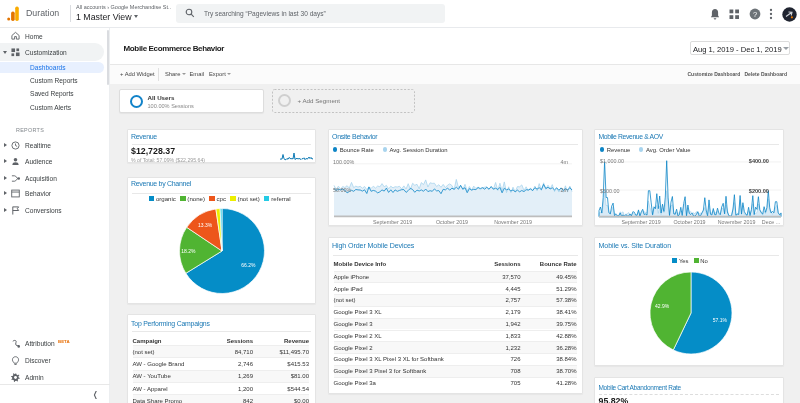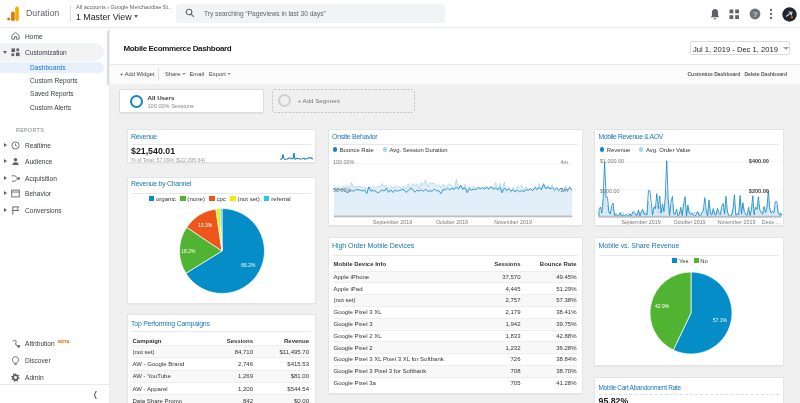--- a/index.html
+++ b/index.html
@@ -170,23 +170,23 @@
         <circle cx="5" cy="5" r="1.6" fill="#fff"></circle>
       </svg>
     <span class="tx">Admin</span>
   </div>
   <div class="abs" style="left:0;top:355.5px;width:110px;height:1px;background:#e8e8e8;"></div>
   <div class="abs" style="left:92px;top:362px;font-size:8px;color:#5f6368;transform:scaleX(0.7);">❮</div>
   <div class="abs" style="left:107px;top:2px;width:2px;height:55px;background:#dadce0;border-radius:1px;"></div>
 </div>
 
 <div id="titlebar">
-  <div class="abs" style="left:13.5px;top:16px;font-size:8px;font-weight:bold;color:#1a1a1a;letter-spacing:-0.35px;">Mobile Ecommerce Dashboard</div>
+  <div class="abs" style="left:13.5px;top:16px;font-size:8px;font-weight:bold;color:#1a1a1a;letter-spacing:-0.35px;">Mobile Ecommerce Behavior</div>
   <div class="abs" style="left:580px;top:13px;width:100px;height:13.5px;background:#fff;border:1px solid #dcdcdc;border-radius:2px;"></div>
-  <div class="abs" style="left:583px;top:16.5px;font-size:7.6px;color:#202124;">Jul 1, 2019 - Dec 1, 2019</div>
+  <div class="abs" style="left:583px;top:16.5px;font-size:7.6px;color:#202124;">Aug 1, 2019 - Dec 1, 2019</div>
   <div class="abs" style="left:673px;top:18.5px;width:0;height:0;border-left:3px solid transparent;border-right:3px solid transparent;border-top:3.5px solid #9aa0a6;"></div>
 </div>
 
 <div id="toolbar" style="font-size:5.8px;color:#444;">
   <div class="abs" style="left:10px;top:6px;">+ Add Widget</div>
   <div class="abs" style="left:47.5px;top:3px;width:1px;height:13px;background:#e0e0e0;"></div>
   <div class="abs" style="left:55px;top:6px;">Share <span style="display:inline-block;width:0;height:0;border-left:2px solid transparent;border-right:2px solid transparent;border-top:2.5px solid #999;vertical-align:1px;"></span></div>
   <div class="abs" style="left:79.5px;top:6px;">Email</div>
   <div class="abs" style="left:99px;top:6px;">Export <span style="display:inline-block;width:0;height:0;border-left:2px solid transparent;border-right:2px solid transparent;border-top:2.5px solid #999;vertical-align:1px;"></span></div>
   <div class="abs" style="left:577.5px;top:6px;font-weight:bold;color:#555;font-size:5px;">Customize Dashboard</div>
@@ -203,21 +203,21 @@
   <div class="abs" style="left:161.5px;top:4.5px;width:143px;height:24px;">
     <svg class="abs" style="left:0;top:0;" width="143" height="24" viewBox="0 0 143 24">
         <rect x="0.5" y="0.5" width="142" height="23" rx="2" fill="none" stroke="#c2c2c2" stroke-width="1" stroke-dasharray="2,1.6"></rect>
       </svg>
     <div class="abs" style="left:6px;top:5px;width:13.5px;height:13.5px;border:2px solid #cfcfcf;border-radius:50%;"></div>
     <div class="abs" style="left:26px;top:8.5px;font-size:6.2px;color:#757575;">+ Add Segment</div>
   </div>
 <div class="card" style="left:16.5px;top:45px;width:189px;height:34px;">
       <div class="ct">Revenue</div>
 <div class="cdiv" style="top:13.5px;"></div>
-<div class="abs" style="left:3.5px;top:15.8px;font-size:8.8px;font-weight:bold;color:#1a1a1a;">$21,540.01</div>
+<div class="abs" style="left:3.5px;top:15.8px;font-size:8.8px;font-weight:bold;color:#1a1a1a;">$12,728.37</div>
 <div class="abs" style="left:3.5px;top:27px;font-size:5.2px;color:#9a9a9a;">% of Total: 57.09% ($22,295.64)</div>
 <svg class="abs" style="left:150px;top:16px;" width="38" height="17" viewBox="0 0 38 17">
         <path d="M2.0,13.3 L3.0,12.9 L4.0,13.1 L5.0,8.5 L6.0,12.8 L7.0,13.6 L8.0,13.7 L9.0,12.4 L10.0,13.3 L11.0,11.5 L12.0,12.2 L13.0,13.0 L14.0,12.4 L15.0,13.0 L16.0,7.0 L17.0,13.5 L18.0,12.7 L19.0,12.4 L20.0,12.9 L21.0,12.6 L22.0,12.7 L23.0,13.6 L24.0,12.6 L25.0,12.8 L26.0,11.8 L27.0,13.7 L28.0,12.4 L29.0,13.0 L30.0,12.6 L31.0,11.0 L32.0,12.6 L33.0,11.4 L34.0,13.1 L35.0,12.5" fill="none" stroke="#0d7ab5" stroke-width="1"></path>
       </svg>
     </div>
 <div class="card" style="left:16.5px;top:92.5px;width:189px;height:127px;">
       <div class="ct">Revenue by Channel</div>
 <div class="cdiv" style="top:15px;"></div>
 <div class="abs" style="left:0;top:17.5px;width:189px;display:flex;justify-content:center;align-items:center;white-space:nowrap;">
         <span class="leg" style="margin-right:4.5px;font-size:6.1px;"><span class="sq" style="background:#058dc7;margin-right:1.8px;"></span>organic</span>
@@ -370,21 +370,21 @@
 <div class="axl" style="left:5px;top:27.9px;">$1,000.00</div>
 <div class="axb" style="right:14px;top:27.9px;">$400.00</div>
 <div class="axl" style="left:5px;top:57.9px;">$500.00</div>
 <div class="axb" style="right:14px;top:57.9px;">$200.00</div>
 <div class="mon" style="left:46px;top:88.5px;">September 2019</div>
 <div class="mon" style="left:94.5px;top:88.5px;">October 2019</div>
 <div class="mon" style="left:141.5px;top:88.5px;">November 2019</div>
 <div class="mon" style="left:176px;top:88.5px;">Dece ...</div>
     </div>
 <div class="card" style="left:484px;top:153px;width:190px;height:128.5px;">
-      <div class="ct" style="top:4px;font-size:7.1px;letter-spacing:-0.1px;">Mobile vs. Share Revenue</div>
+      <div class="ct" style="top:4px;font-size:7.1px;letter-spacing:-0.1px;">Mobile vs. Site Duration</div>
 <div class="cdiv" style="top:16.5px;"></div>
 <div class="abs" style="left:0;top:19.5px;width:190px;display:flex;justify-content:center;align-items:center;white-space:nowrap;">
         <span class="leg" style="margin-right:5px;"><span class="sq" style="background:#058dc7;margin-right:1.5px;"></span>Yes</span>
         <span class="leg"><span class="sq" style="background:#50b432;margin-right:1.5px;"></span>No</span>
       </div>
 <svg class="abs" style="left:54px;top:33px;" width="84" height="84" viewBox="0 0 84 84">
         <path d="M42.00,42.00 L42.00,1.00 A41.00,41.00 0 1 1 24.31,78.99 Z" fill="#058dc7" stroke="#fff" stroke-width="0.7"></path>
         <path d="M42.00,42.00 L24.31,78.99 A41.00,41.00 0 0 1 42.00,1.00 Z" fill="#50b432" stroke="#fff" stroke-width="0.7"></path>
       </svg>
 <div class="plbl" style="left:124.8px;top:81.8px;">57.1%</div>

